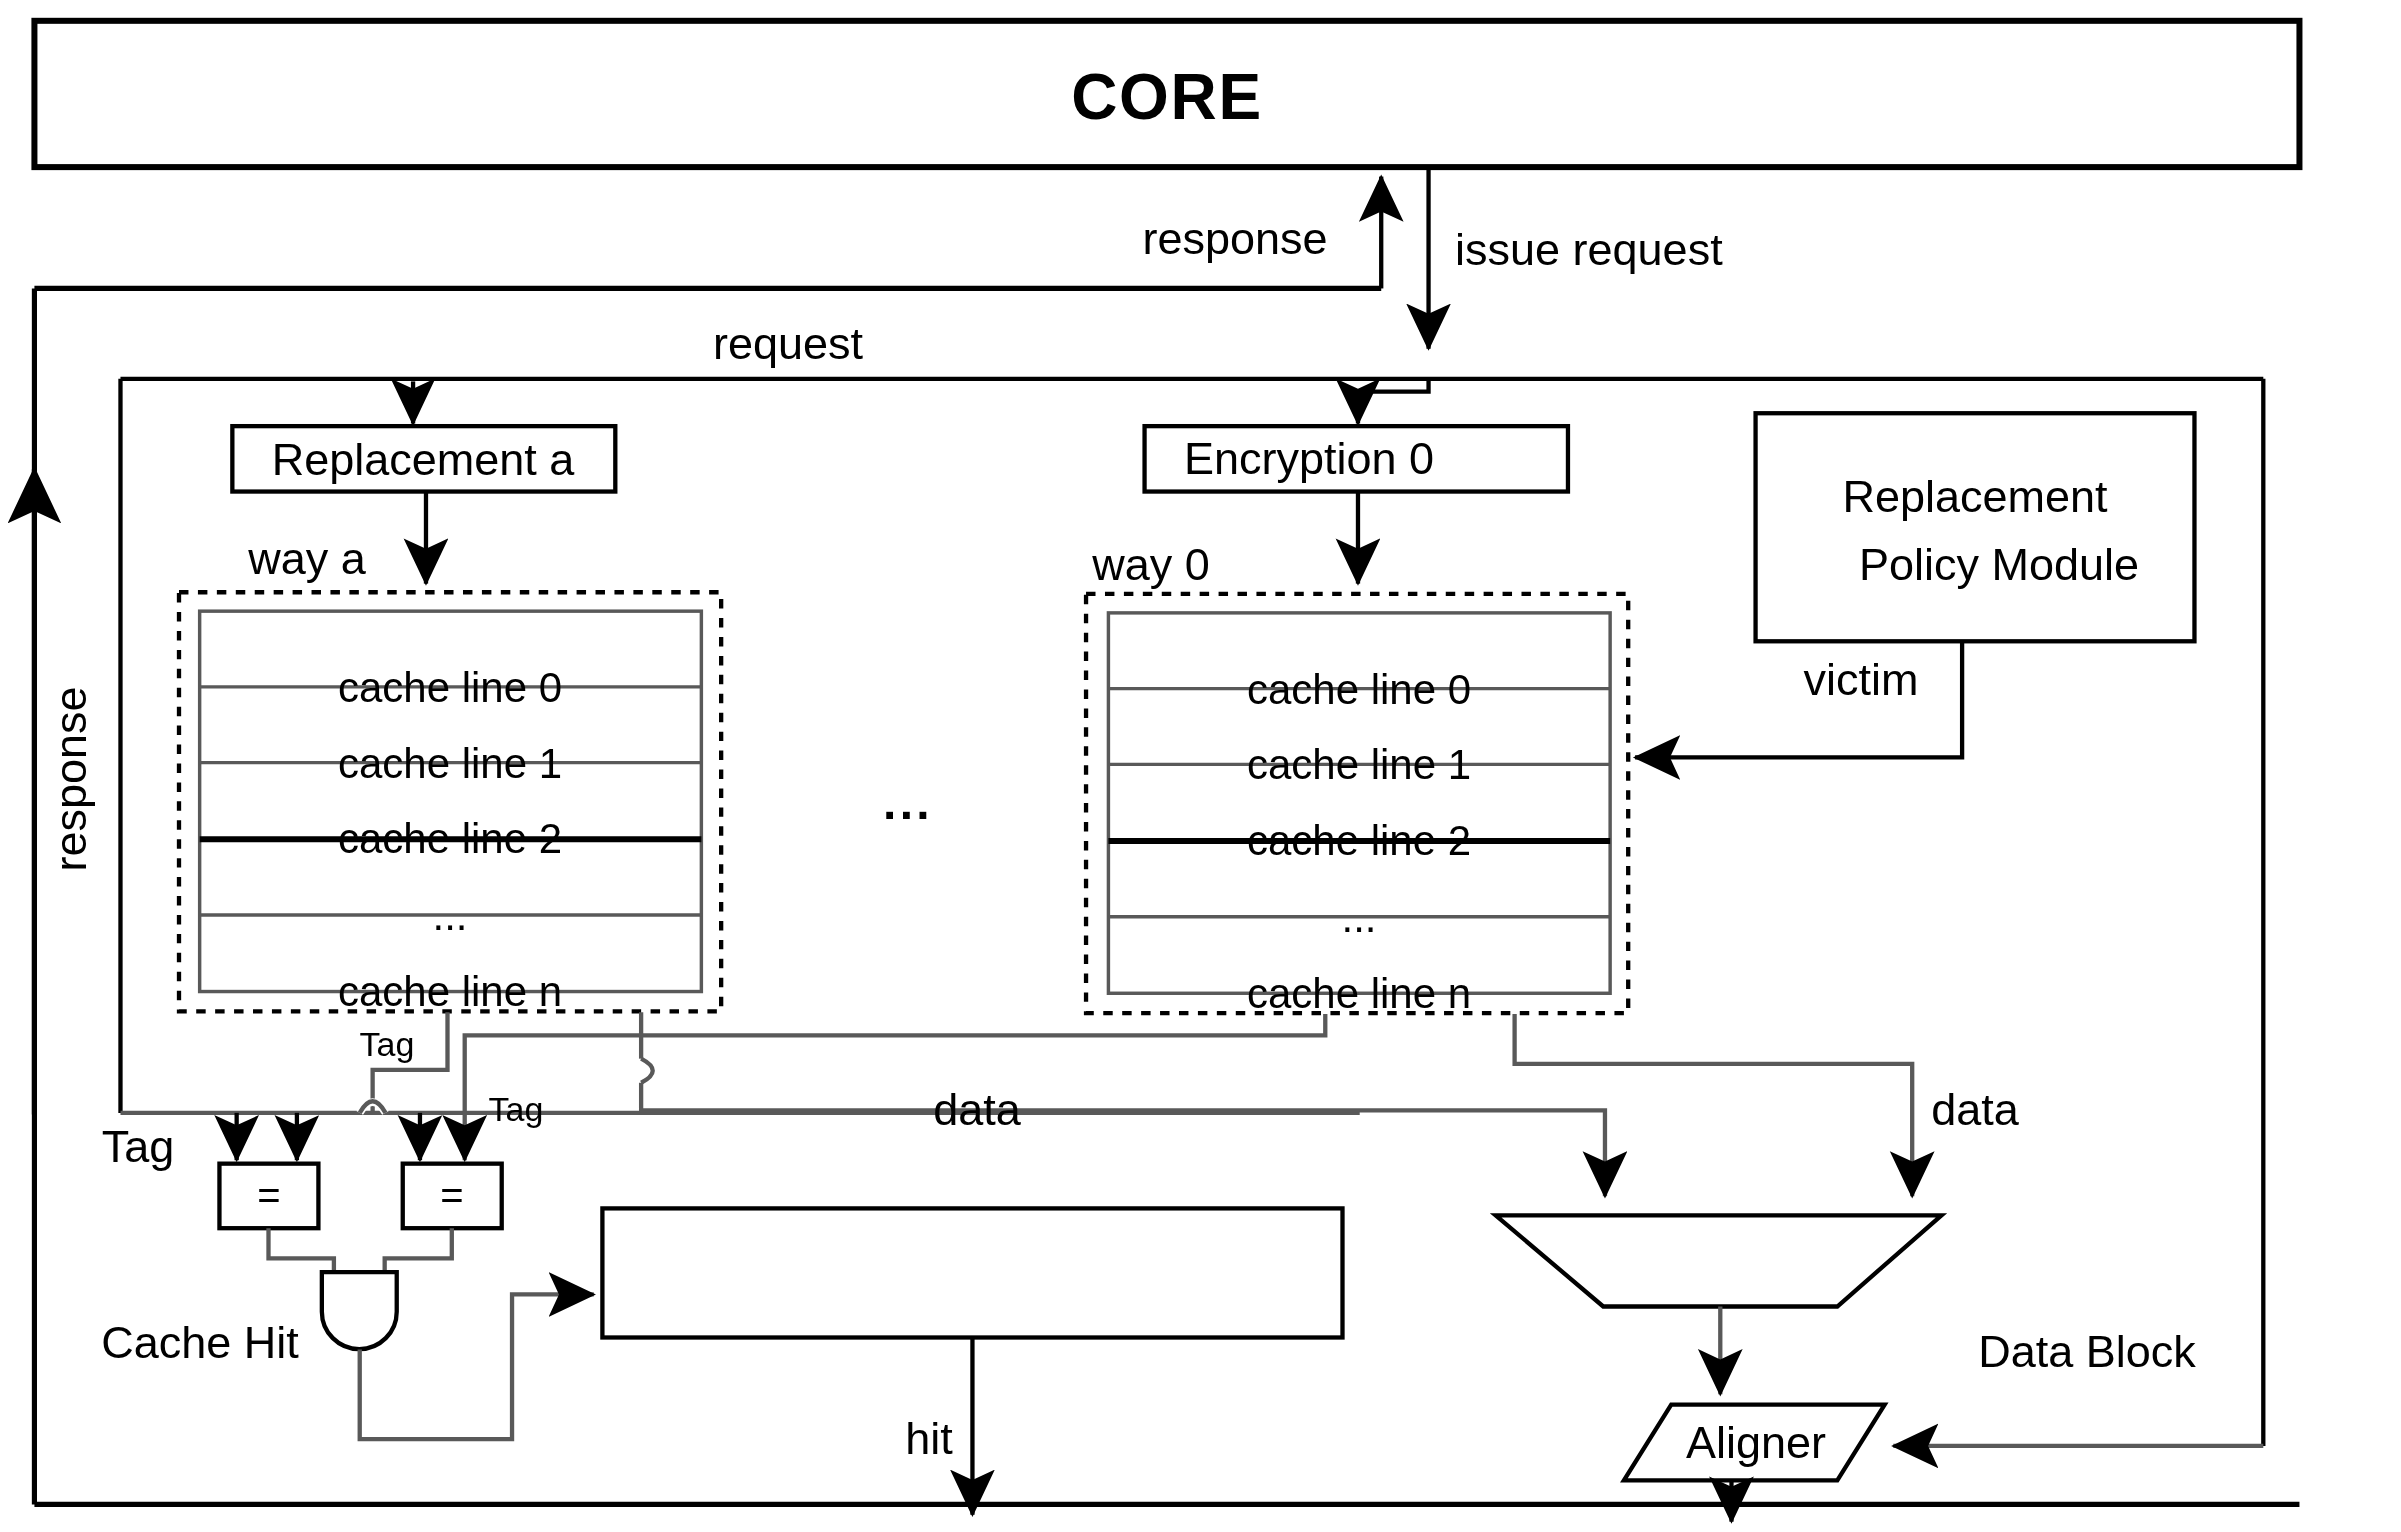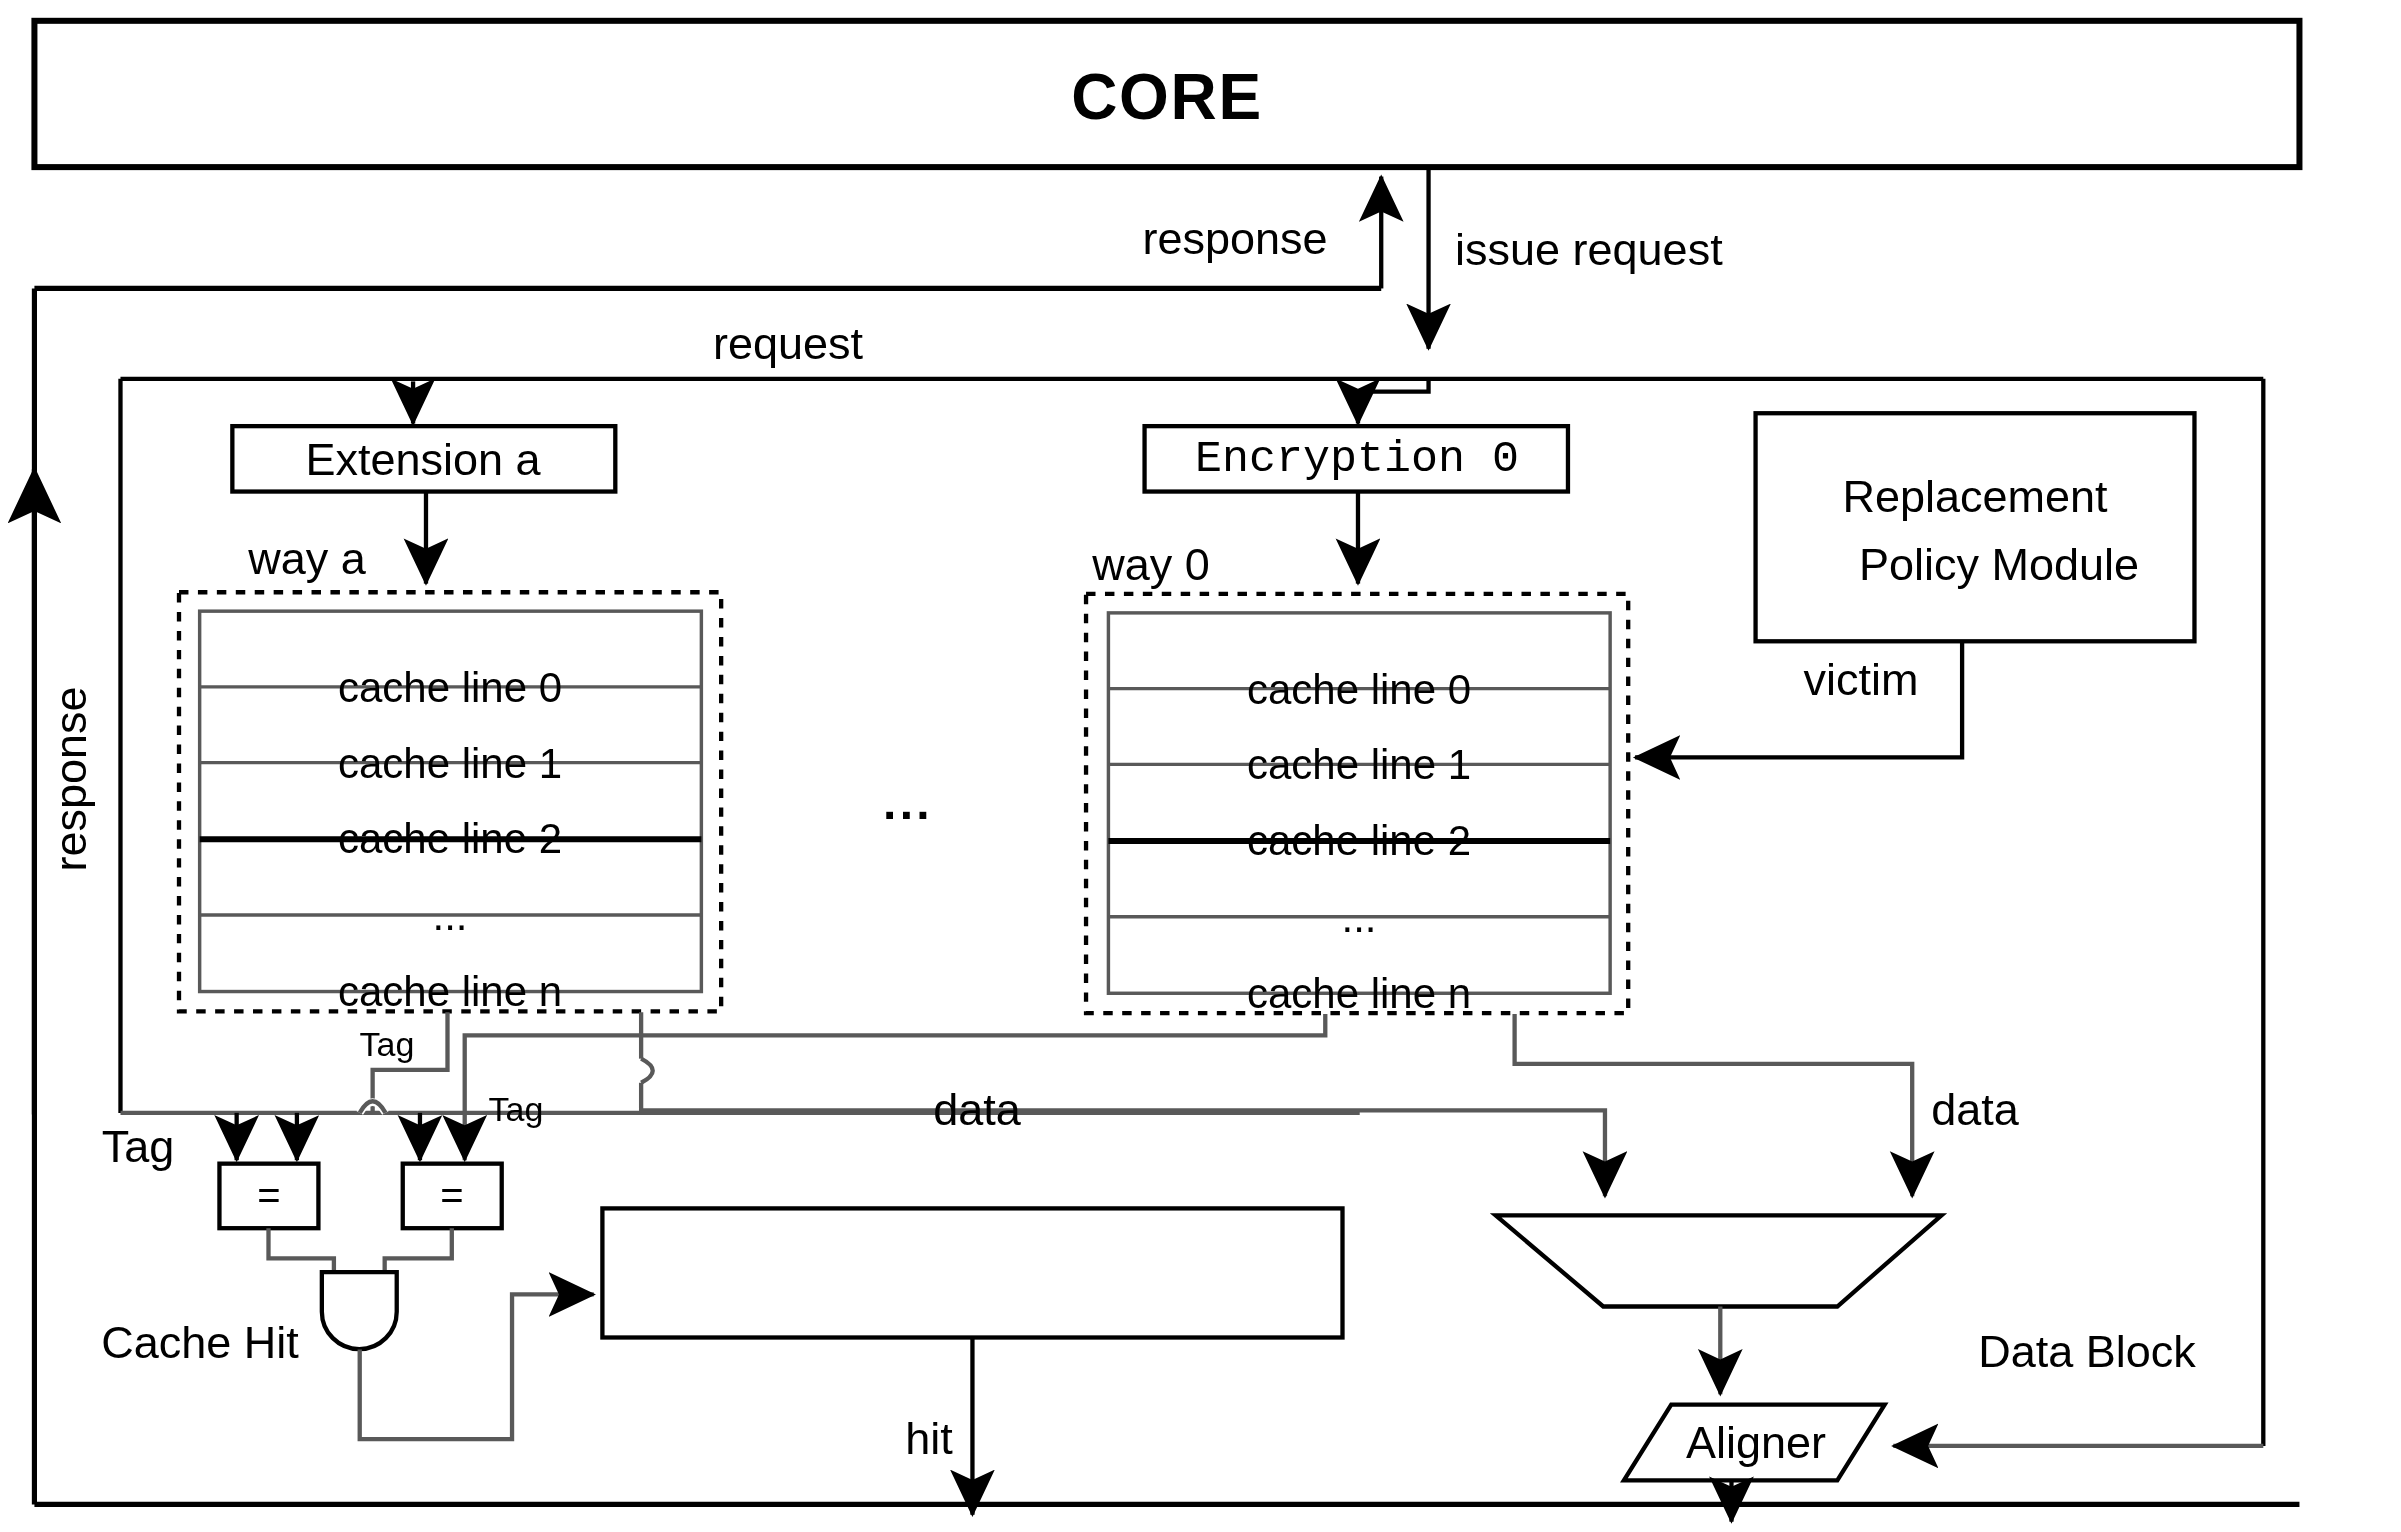--- a/index.html
+++ b/index.html
@@ -118,22 +118,22 @@
 
   <div class="lbl ctr core-title" style="left:1167px;top:97px;">CORE</div>
 
   <div class="lbl ctr flow-lbl" style="left:1235px;top:239px;">response</div>
   <div class="lbl flow-lbl" style="left:1455px;top:224px;">issue request</div>
 
   <div class="lbl ctr flow-lbl" style="left:788px;top:344px;">request</div>
 
   <div class="lbl ctr vert-resp" style="left:71px;top:779px;">response</div>
 
-  <div class="lbl ctr box-lbl" style="left:423px;top:460px;">Extension a</div>
-  <div class="lbl ctr box-lbl" style="left:1357px;top:459px;font-family:Liberation Mono, monospace;">Encryption 0</div>
+  <div class="lbl ctr box-lbl" style="left:423px;top:460px;">Replacement a</div>
+  <div class="lbl ctr box-lbl" style="left:1309px;top:459px;">Encryption 0</div>
 
   <div class="lbl ctr box-lbl" style="left:307px;top:559px;">way a</div>
   <div class="lbl ctr box-lbl" style="left:1151px;top:565px;">way 0</div>
 
   <div class="lbl ctr cl-lbl" style="left:450px;top:649px;">cache line 0</div>
   <div class="lbl ctr cl-lbl" style="left:450px;top:725px;">cache line 1</div>
   <div class="lbl ctr cl-lbl" style="left:450px;top:800px;">cache line 2</div>
   <div class="lbl ctr cl-lbl" style="left:450px;top:877px;">...</div>
   <div class="lbl ctr cl-lbl" style="left:450px;top:953px;">cache line n</div>
 

